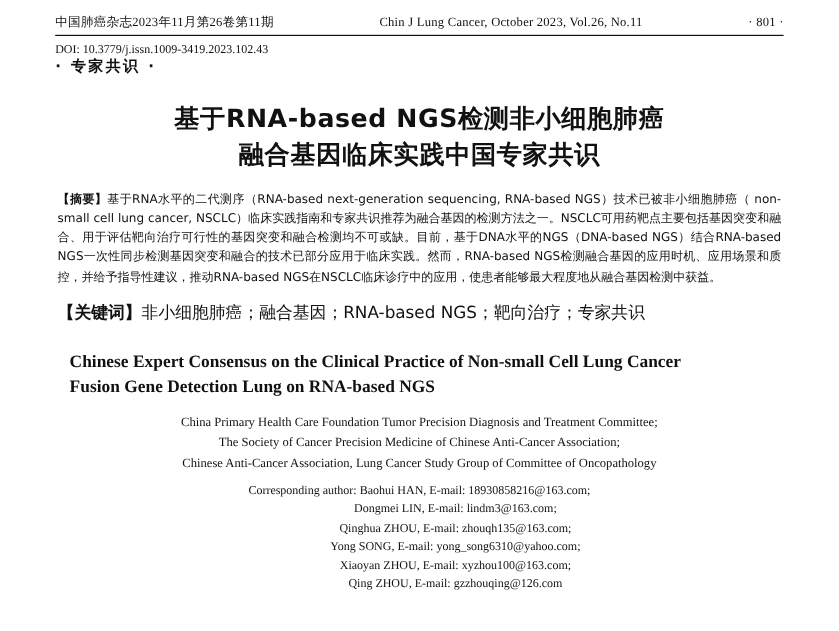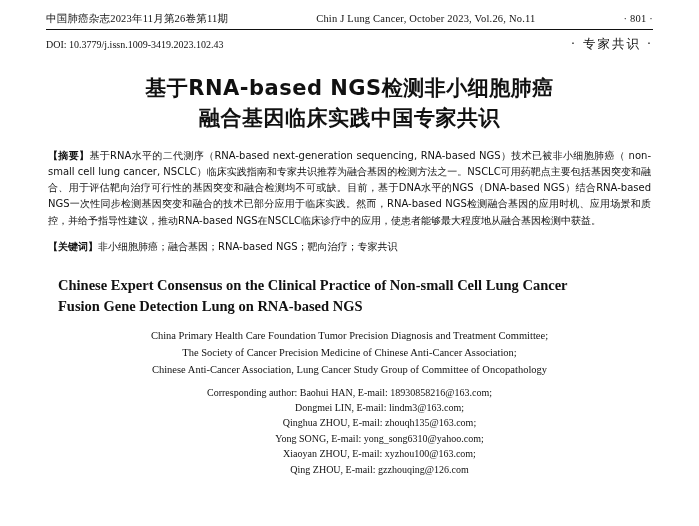--- a/index.html
+++ b/index.html
@@ -44,29 +44,30 @@
   .header-right {
     font-size: 10.5px;
     white-space: nowrap;
   }
   .subheader-row {
     display: flex;
     align-items: baseline;
     justify-content: space-between;
     margin: 6px 46px 0 46px;
     font-size: 10px;
+    flex-direction: column;
   }
   .doi {
     font-family: "Liberation Serif", serif;
     font-size: 10px;
   }
   .consensus-tag {
     font-family: "DejaVu Sans", sans-serif;
     font-size: 12.5px;
-    font-weight: normal;
+    font-weight: bold;
     letter-spacing: 2px;
   }
   .title-cn {
     margin: 20px 60px 0 60px;
     text-align: center;
     font-family: "DejaVu Sans", sans-serif;
     font-size: 21px;
     font-weight: bold;
     line-height: 1.45;
     letter-spacing: 0.5px;
@@ -85,21 +86,21 @@
     line-height: 1.62;
     text-align: justify;
     text-justify: inter-ideograph;
   }
   .abstract .lbl {
     font-weight: bold;
   }
   .keywords {
     margin: 10px 48px 0 48px;
     font-family: "DejaVu Sans", sans-serif;
-    font-size: 10px;
+    font-size: 14px;
     line-height: 1.6;
   }
   .keywords .lbl {
     font-weight: bold;
   }
   .title-en {
     margin: 20px 58px 0 58px;
     text-align: left;
     font-family: "Liberation Serif", serif;
     font-size: 14.5px;

